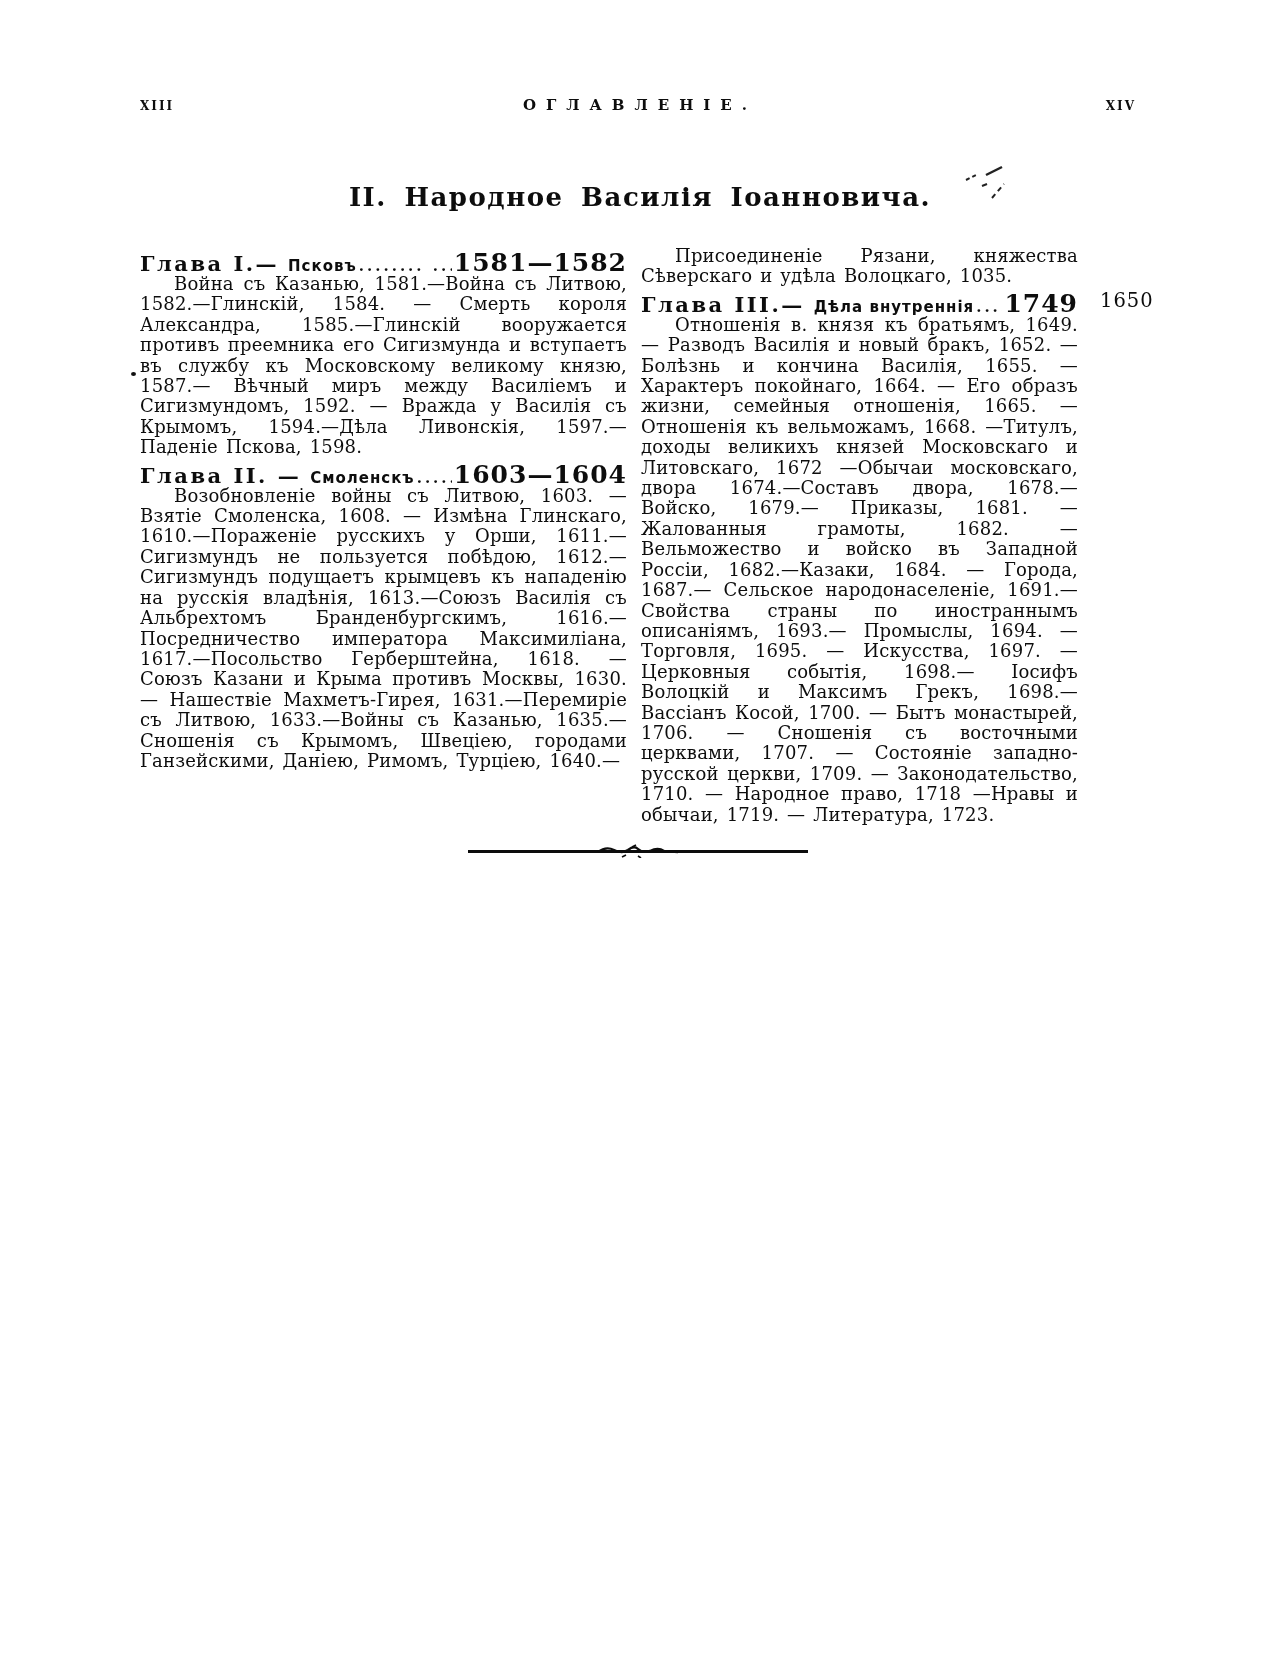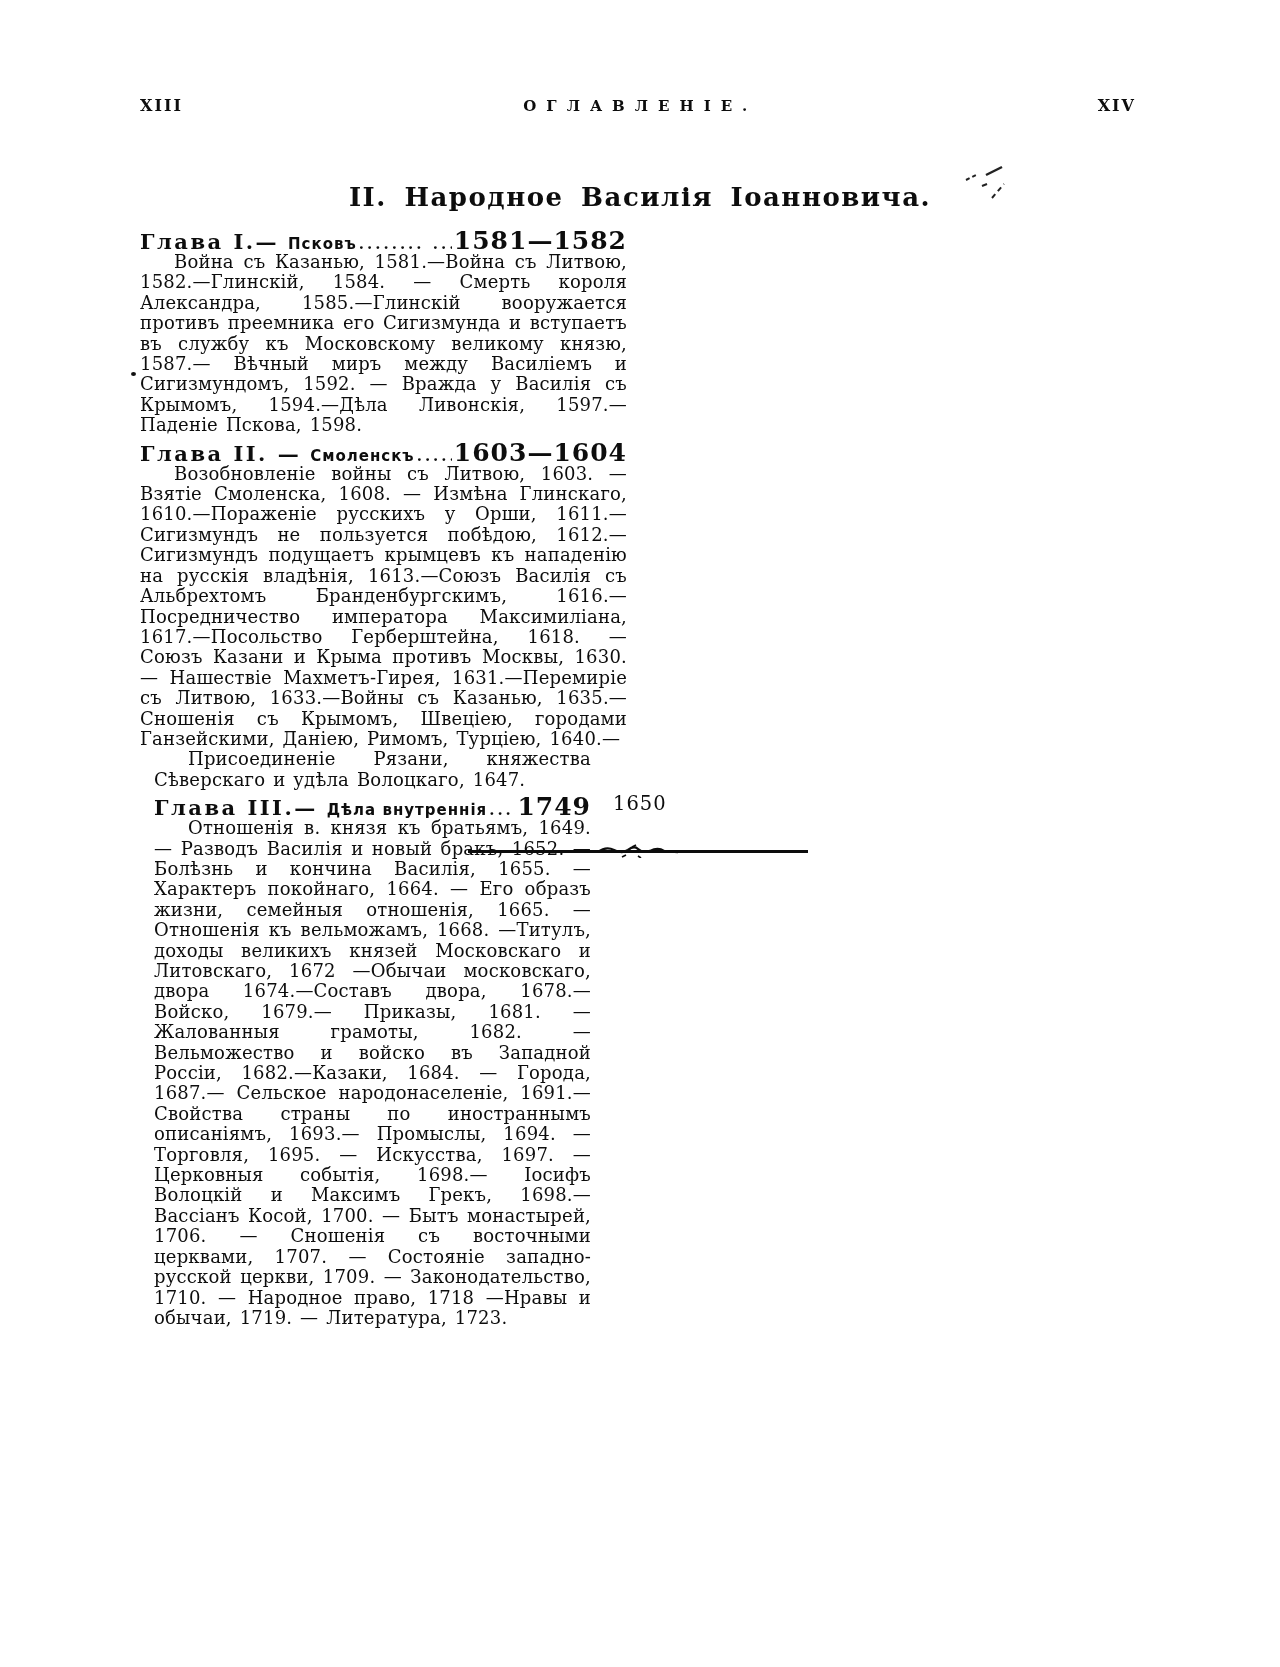--- a/index.html
+++ b/index.html
@@ -17,21 +17,21 @@
   
   .running-head {
     position: absolute;
     top: 96px; left: 140px; right: 144px;
     display: flex;
     justify-content: space-between;
     align-items: baseline;
   }
   .page-num {
     font-weight: bold;
-    font-size: 16px;
+    font-size: 12px;
     letter-spacing: 2px;
   }
   .run-title {
     font-weight: bold;
     font-size: 15px;
     letter-spacing: 10px;
   }
 
   
   .ink-mark { position: absolute; top: 160px; left: 962px; }
@@ -44,24 +44,23 @@
     text-align: center;
     font-weight: bold;
     font-size: 26px;
     letter-spacing: 1.5px;
     word-spacing: 7px;
   }
 
   
   .columns {
     position: absolute;
-    top: 224px; left: 140px;
+    top: 246px; left: 140px;
     width: 940px;
     display: flex;
-    flex-direction: column;
   }
   .col-left  { width: 487px; }
   .col-right { width: 437px; margin-left: 14px; }
 
   .chapter-line {
     position: relative;
     display: flex;
     align-items: baseline;
     white-space: nowrap;
     height: 26px;
@@ -174,21 +173,21 @@
         <span class="ch-title">Смоленскъ</span>
         <span class="ch-leader">........................</span>
         <span class="ch-pages">1603—1604</span>
       </div>
       <p class="body-par">Возобновленіе войны съ Литвою, 1603. — Взятіе Смоленска, 1608. — Измѣна Глинскаго, 1610.—Пораженіе русскихъ у Орши, 1611.— Сигизмундъ не пользуется побѣдою, 1612.— Сигизмундъ подущаетъ крымцевъ къ нападенію на русскія владѣнія, 1613.—Союзъ Василія съ Альбрехтомъ Бранденбургскимъ, 1616.— Посредничество императора Максимиліана, 1617.—Посольство Герберштейна, 1618. — Союзъ Казани и Крыма противъ Москвы, 1630.— Нашествіе Махметъ-Гирея, 1631.—Перемиріе съ Литвою, 1633.—Войны съ Казанью, 1635.— Сношенія съ Крымомъ, Швеціею, городами Ганзейскими, Даніею, Римомъ, Турціею, 1640.—</p>
 
     </div>
 
     <div class="col-right">
 
-      <p class="body-par">Присоединеніе Рязани, княжества Сѣверскаго и удѣла Волоцкаго, 1647.</p>
+      <p class="body-par">Присоединеніе Рязани, княжества Сѣверскаго и удѣла Волоцкаго, 1035.</p>
 
       <div class="chapter-line">
         <span class="ch-label">Глава III.—</span>
         <span class="ch-title">Дѣла внутреннія</span>
         <span class="ch-leader">..................</span>
         <span class="ch-pages">1749</span>
         <span class="margin-num">1650</span>
       </div>
       <p class="body-par">Отношенія в. князя къ братьямъ, 1649.— Разводъ Василія и новый бракъ, 1652. — Болѣзнь и кончина Василія, 1655. — Характеръ покойнаго, 1664. — Его образъ жизни, семейныя отношенія, 1665. — Отношенія къ вельможамъ, 1668. —Титулъ, доходы великихъ князей Московскаго и Литовскаго, 1672 —Обычаи московскаго, двора 1674.—Составъ двора, 1678.— Войско, 1679.— Приказы, 1681. —Жалованныя грамоты, 1682. — Вельможество и войско въ Западной Россіи, 1682.—Казаки, 1684. — Города, 1687.— Сельское народонаселеніе, 1691.— Свойства страны по иностраннымъ описаніямъ, 1693.— Промыслы, 1694. — Торговля, 1695. — Искусства, 1697. — Церковныя событія, 1698.— Іосифъ Волоцкій и Максимъ Грекъ, 1698.— Вассіанъ Косой, 1700. — Бытъ монастырей, 1706. — Сношенія съ восточными церквами, 1707. — Состояніе западно-русской церкви, 1709. — Законодательство, 1710. — Народное право, 1718 —Нравы и обычаи, 1719. — Литература, 1723.</p>
 

